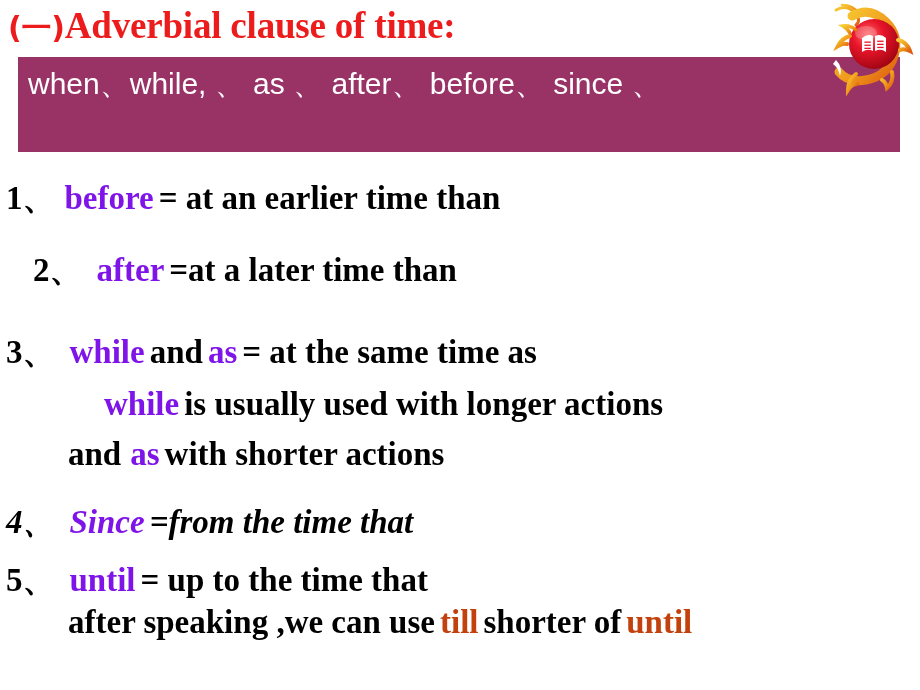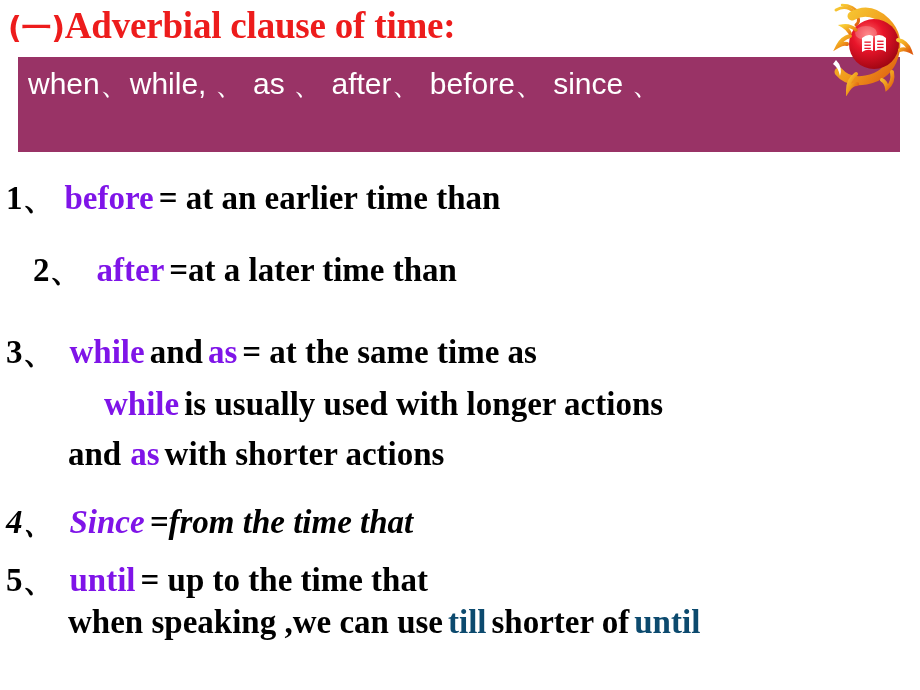--- a/index.html
+++ b/index.html
@@ -85,21 +85,21 @@
     line-height: 40px;
   }
   .num {
     font-family: "Liberation Serif", serif;
     font-weight: bold;
   }
   .kw {
     color: #7F14E8;
   }
   .kw-magenta {
-    color: #0c4a6e;
+    color: #c2410c;
   }
 
   
   .row-1 { position: absolute; left: 6px;  top: 26px;  }
   .row-2 { position: absolute; left: 6px;  top: 98px; margin-left: 27px;  }
   .row-3 { position: absolute; left: 6px;  top: 172px; margin-top: 8px; }
   .row-3b{ position: absolute; left: 64px; top: 232px; margin-left: 40px; }
   .row-3c{ position: absolute; left: 68px; top: 282px; }
   .row-4 { position: absolute; left: 6px;  top: 350px; font-style: italic; }
   .row-5 { position: absolute; left: 6px;  top: 408px; }
@@ -188,16 +188,16 @@
   </div>
 
   <div class="def-row row-4">
     <span class="num">4、</span><span class="sp"></span><span class="sp-sm"></span><span class="kw">Since</span><span class="sp-sm"></span><span>=from the time that</span>
   </div>
 
   <div class="def-row row-5">
     <span class="num">5、</span><span class="sp"></span><span class="sp-sm"></span><span class="kw">until</span><span class="sp-sm"></span><span>= up to the time that</span>
   </div>
   <div class="def-row row-5b">
-    <span>when speaking ,we can use</span><span class="sp-sm"></span><span class="kw-magenta">till</span><span class="sp-sm"></span><span>shorter of</span><span class="sp-sm"></span><span class="kw-magenta">until</span>
+    <span>after speaking ,we can use</span><span class="sp-sm"></span><span class="kw-magenta">till</span><span class="sp-sm"></span><span>shorter of</span><span class="sp-sm"></span><span class="kw-magenta">until</span>
   </div>
 
 </div>
 
 </body></html>

